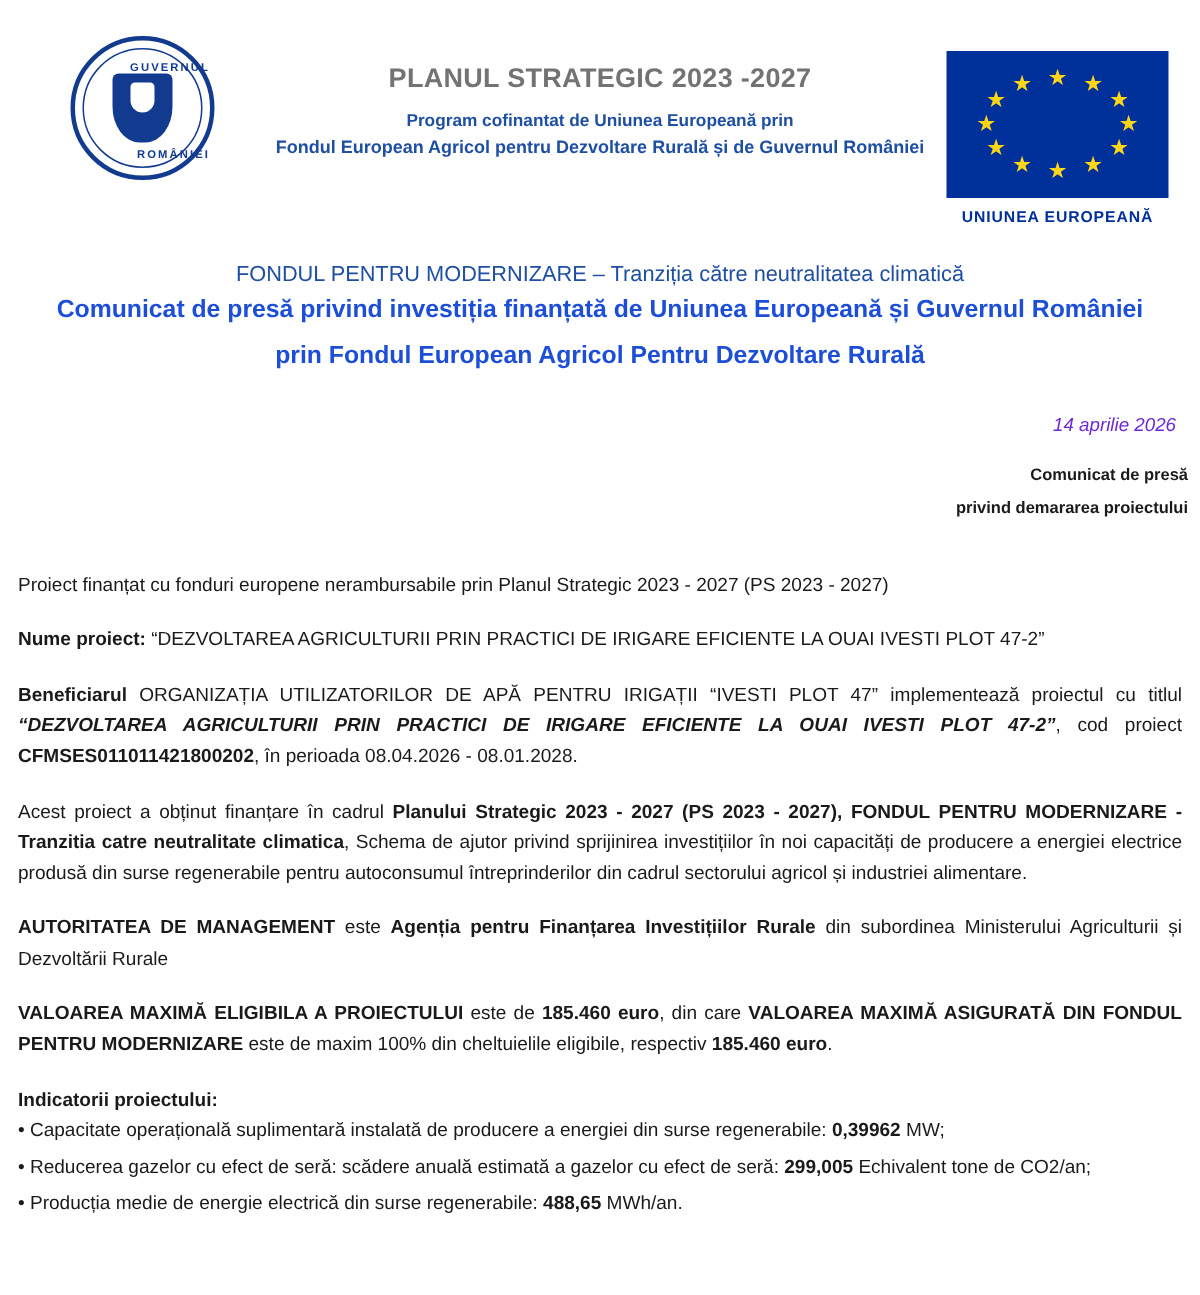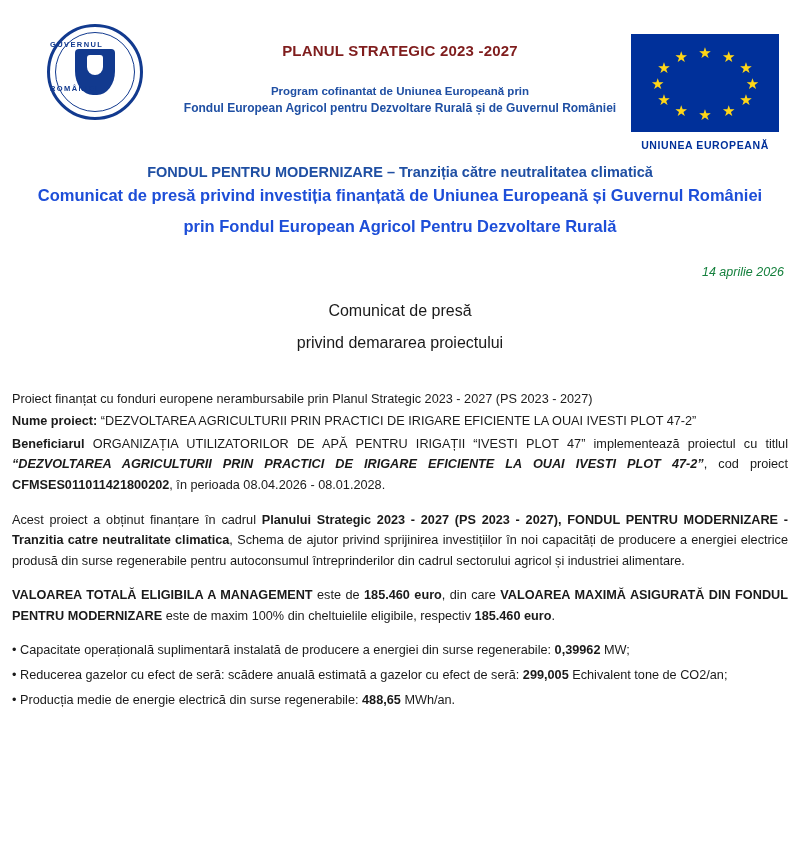--- a/index.html
+++ b/index.html
@@ -58,51 +58,51 @@
   .seal::after {
     content: "";
     position: absolute;
     top: 5px; left: 5px; right: 5px; bottom: 5px;
     border-radius: 50%;
     border: 1px solid #123a8f;
   }
   .seal-text-top, .seal-text-bottom {
     position: absolute;
     width: 100%;
-    text-align: left;
+    text-align: right;
     color: #123a8f;
     font-size: 7.5px;
     font-weight: bold;
     letter-spacing: 1.4px;
   }
   .seal-text-top { top: 13px; }
-  .seal-text-bottom { bottom: 24px; }
+  .seal-text-bottom { bottom: 10px; }
   .seal-emblem {
     width: 40px;
     height: 46px;
     background: #123a8f;
     border-radius: 4px 4px 18px 18px / 4px 4px 24px 24px;
     position: relative;
   }
   .seal-emblem::before {
     content: "";
     position: absolute;
     top: 6px; left: 50%;
     transform: translateX(-50%);
     width: 16px; height: 20px;
     background: #ffffff;
     border-radius: 3px 3px 8px 8px;
   }
 
   .ps-title {
-    color: #7f1d1d;
-    font-size: 15px;
+    color: #737373;
+    font-size: 18px;
     font-weight: bold;
     letter-spacing: 0.2px;
-    margin-bottom: 26px;
+    margin-bottom: 12px;
   }
   .ps-sub1 {
     color: #1f4fa3;
     font-size: 11.5px;
     font-weight: bold;
     margin-bottom: 4px;
   }
   .ps-sub2 {
     color: #1f4fa3;
     font-size: 12px;
@@ -129,60 +129,60 @@
     font-size: 10.5px;
     font-weight: bold;
     letter-spacing: 0.6px;
   }
 
   
   .banner {
     text-align: center;
     color: #1f4fa3;
     font-size: 14.5px;
-    font-weight: bold;
-    margin-top: 13px;
+    font-weight: normal;
+    margin-top: 24px;
   }
 
   
   .main-title {
     text-align: center;
     font-size: 16.5px;
     font-weight: bold;
     color: #1d4ed8;
     line-height: 1.9;
     padding: 0 6px;
   }
 
   .doc-date {
     text-align: right;
     font-style: italic;
     font-size: 12.5px;
-    color: #15803d;
+    color: #6d28d9;
     margin-top: 22px;
     padding-right: 8px;
   }
 
   .sub-title {
-    text-align: center;
-    font-size: 16px;
-    font-weight: normal;
+    text-align: right;
+    font-size: 11px;
+    font-weight: bold;
     margin-top: 16px;
     line-height: 2.0;
   }
 
   
   .body {
     margin-top: 30px;
     padding: 0 4px;
     font-size: 12.7px;
     line-height: 1.62;
     color: #1a1a1a;
   }
-  .body p { margin: 2px 0 14px 0; text-align: justify; }
+  .body p { margin: 16px 0 14px 0; text-align: justify; }
   .body p.tight { margin-bottom: 0; }
   .b { font-weight: bold; }
   .bi { font-weight: bold; font-style: italic; }
   .bullets { margin: 0; padding: 0; list-style: none; }
   .bullets li { margin: 0 0 4px 0; text-align: left; }
   .bullets li::before { content: "• "; }
 </style>
 </head>
 <body>
 
@@ -254,31 +254,40 @@
       <span>implementează proiectul cu titlul</span>
       <span class="bi">“DEZVOLTAREA AGRICULTURII PRIN PRACTICI DE IRIGARE EFICIENTE LA OUAI IVESTI PLOT 47-2”</span><span>, cod proiect</span>
       <span class="b">CFMSES011011421800202</span><span>, în perioada 08.04.2026 - 08.01.2028.</span>
     </p>
 
     <p>
       <span>Acest proiect a obținut finanțare în cadrul</span>
       <span class="b">Planului Strategic 2023 - 2027 (PS 2023 - 2027), FONDUL PENTRU MODERNIZARE - Tranzitia catre neutralitate climatica</span><span>, Schema de ajutor privind sprijinirea investițiilor în noi capacități de producere a energiei electrice produsă din surse regenerabile pentru autoconsumul întreprinderilor din cadrul sectorului agricol și industriei alimentare.</span>
     </p>
 
-
     <p>
-      <span class="b">VALOAREA TOTALĂ ELIGIBILA A MANAGEMENT</span>
+      <span class="b">AUTORITATEA DE MANAGEMENT</span>
+      <span>este</span>
+      <span class="b">Agenția pentru Finanțarea Investițiilor Rurale</span>
+      <span>din subordinea Ministerului Agriculturii și Dezvoltării Rurale</span>
+    </p>
+
+    <p>
+      <span class="b">VALOAREA MAXIMĂ ELIGIBILA A PROIECTULUI</span>
       <span>este de</span>
       <span class="b">185.460 euro</span><span>, din care</span>
       <span class="b">VALOAREA MAXIMĂ ASIGURATĂ DIN FONDUL PENTRU MODERNIZARE</span>
       <span>este de maxim 100% din cheltuielile eligibile, respectiv</span>
       <span class="b">185.460 euro</span><span>.</span>
     </p>
 
 
+    <p class="tight">
+      <span class="b">Indicatorii proiectului:</span>
+    </p>
 
     <ul class="bullets">
       <li>
         <span>Capacitate operațională suplimentară instalată de producere a energiei din surse regenerabile:</span>
         <span class="b">0,39962</span>
         <span>MW;</span>
       </li>
       <li>
         <span>Reducerea gazelor cu efect de seră: scădere anuală estimată a gazelor cu efect de seră:</span>
         <span class="b">299,005</span>

